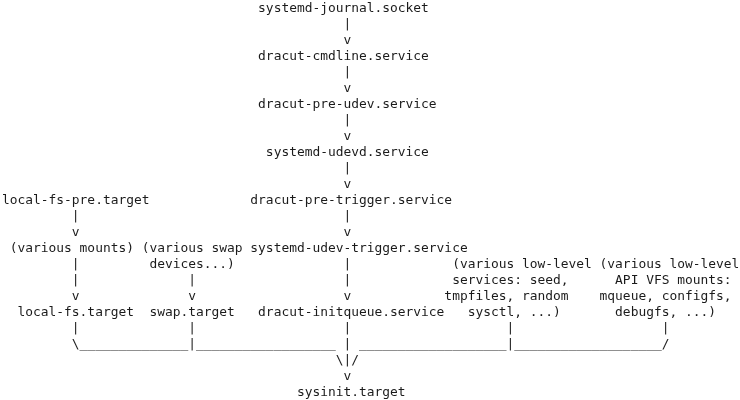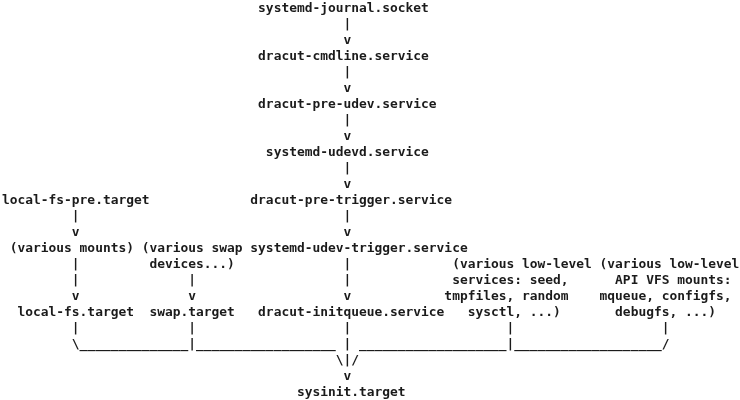--- a/index.html
+++ b/index.html
@@ -14,21 +14,21 @@
   }
   .diagram-wrap {
     width: 740px;
     height: 400px;
     background: #ffffff;
   }
   pre.ascii-art {
     margin: 0;
     padding: 0 0 0 2px;
     font-family: "DejaVu Sans Mono", "Liberation Mono", monospace;
-    font-weight: 700;
+    font-weight: 400;
     font-size: 12.9px;
     line-height: 16px;
     letter-spacing: 0;
     color: #1b1b1b;
     white-space: pre;
   }
 </style>
 </head>
 <body>
 

